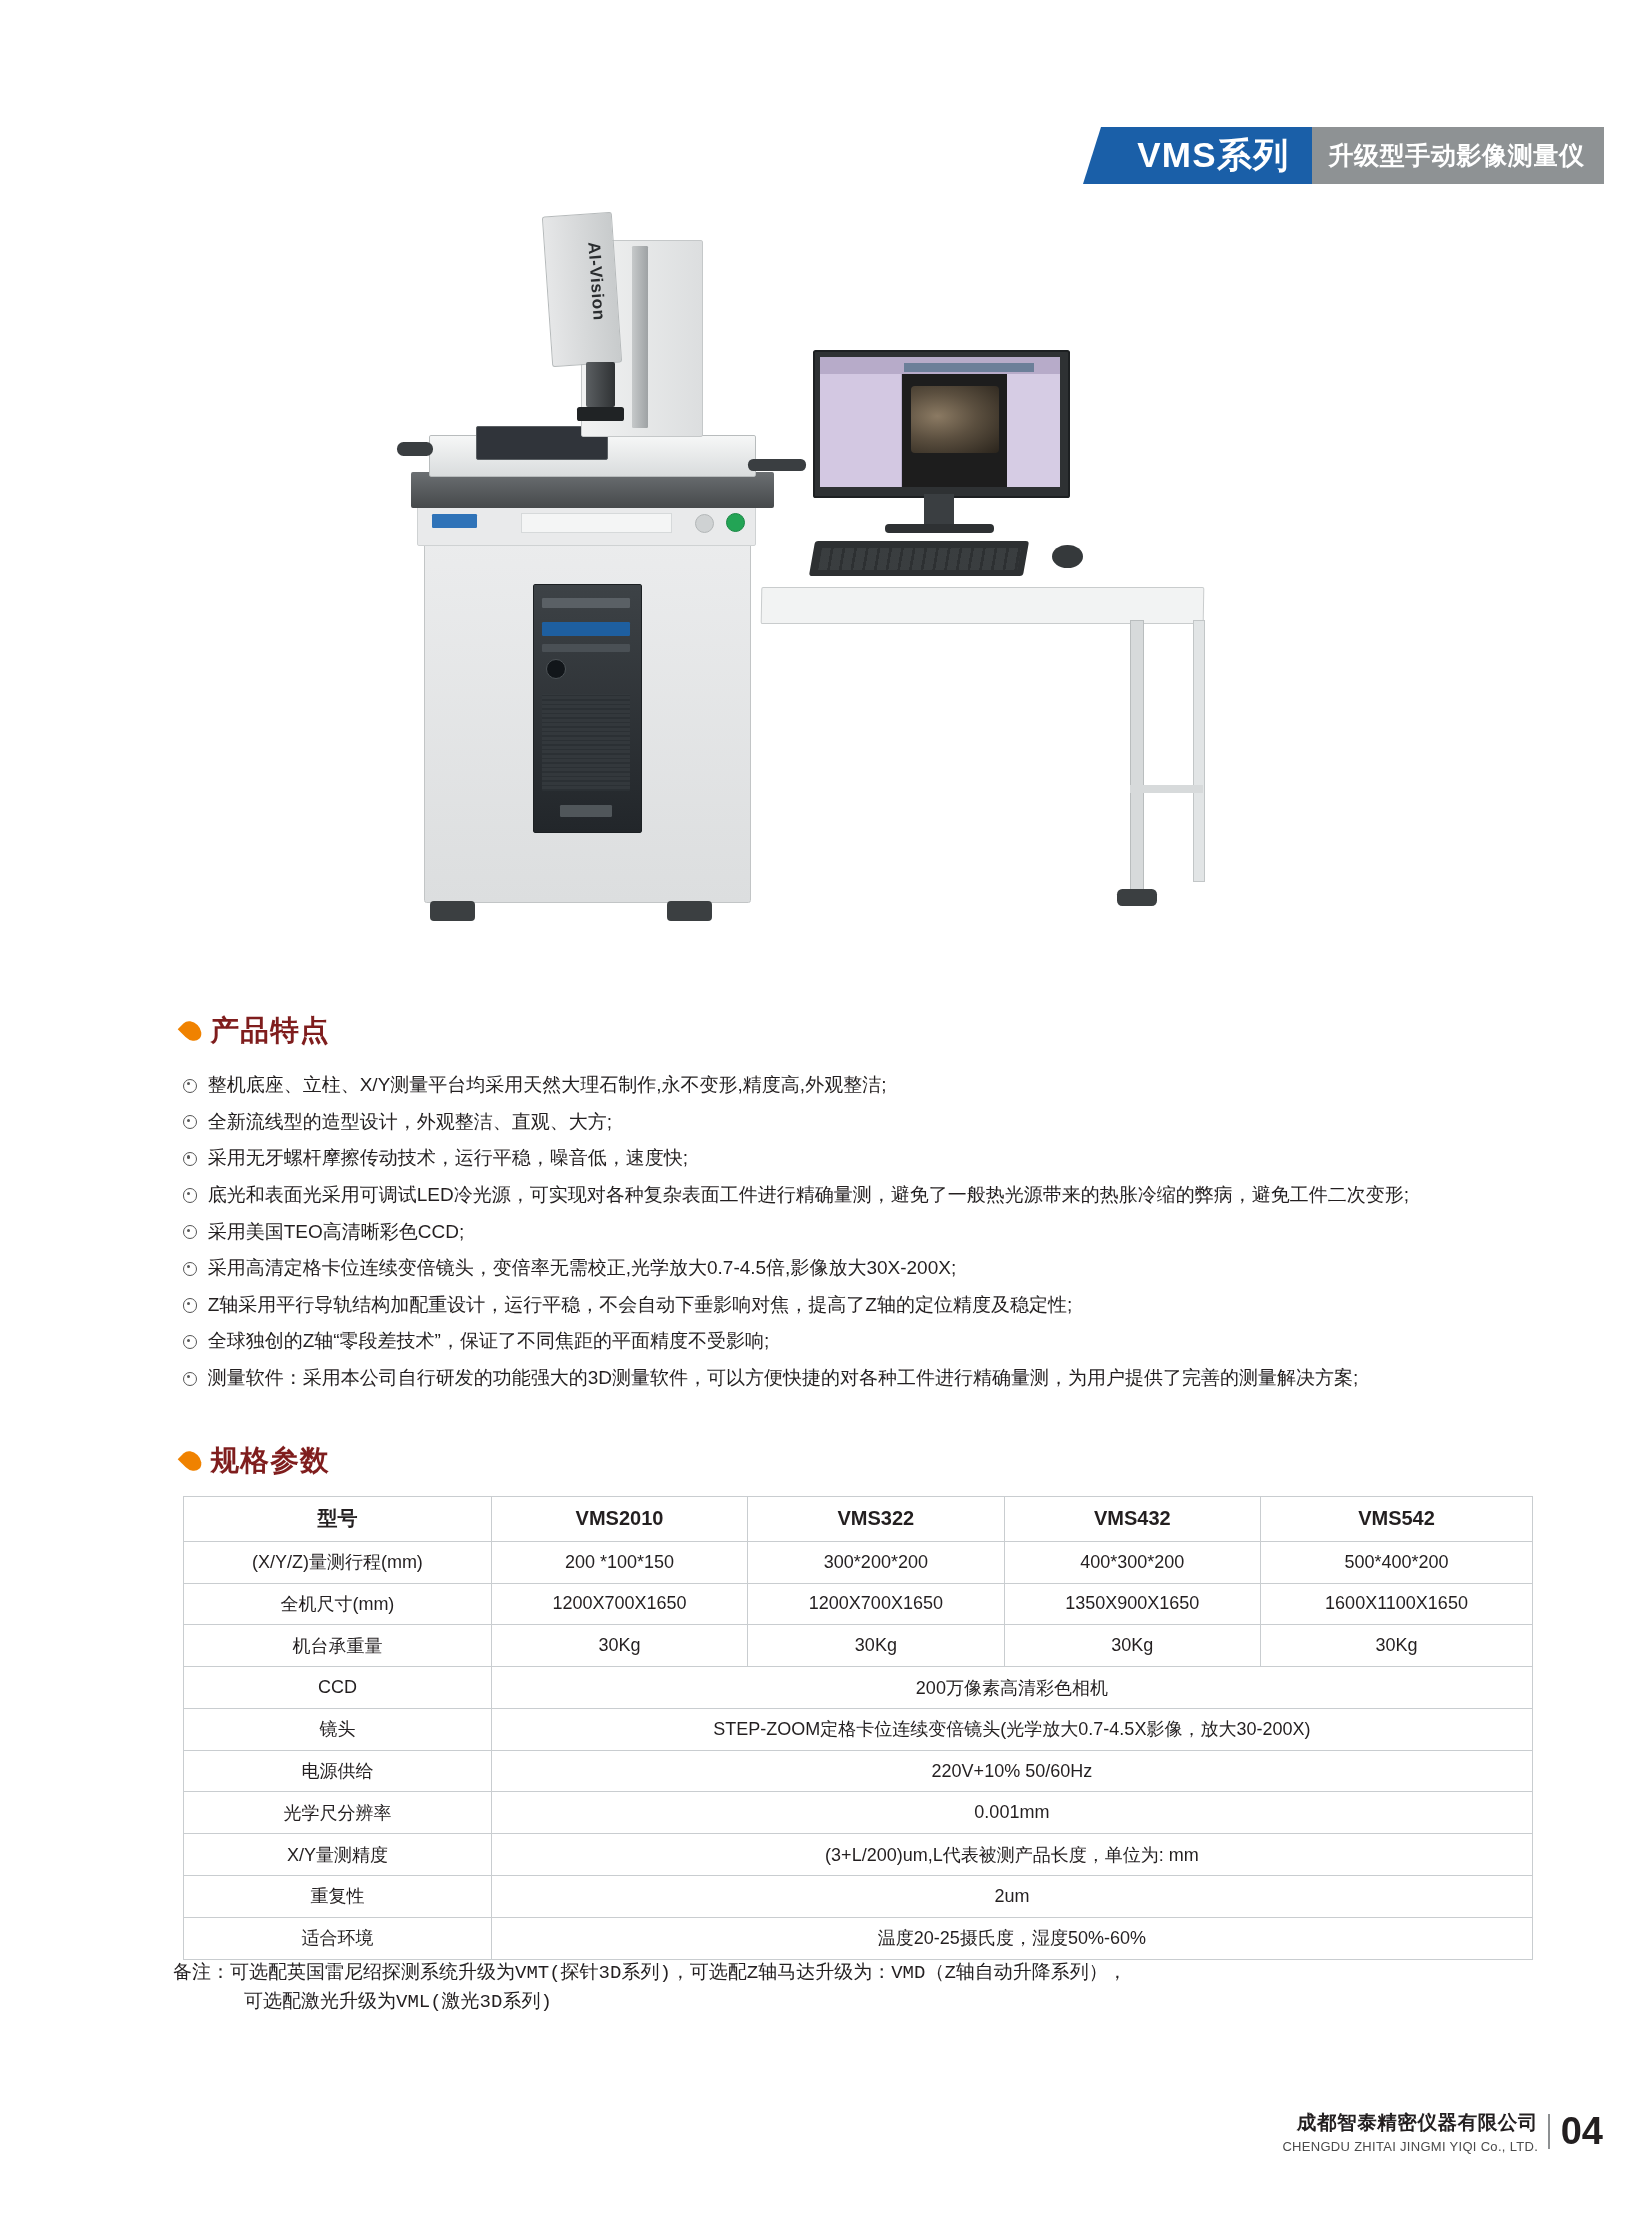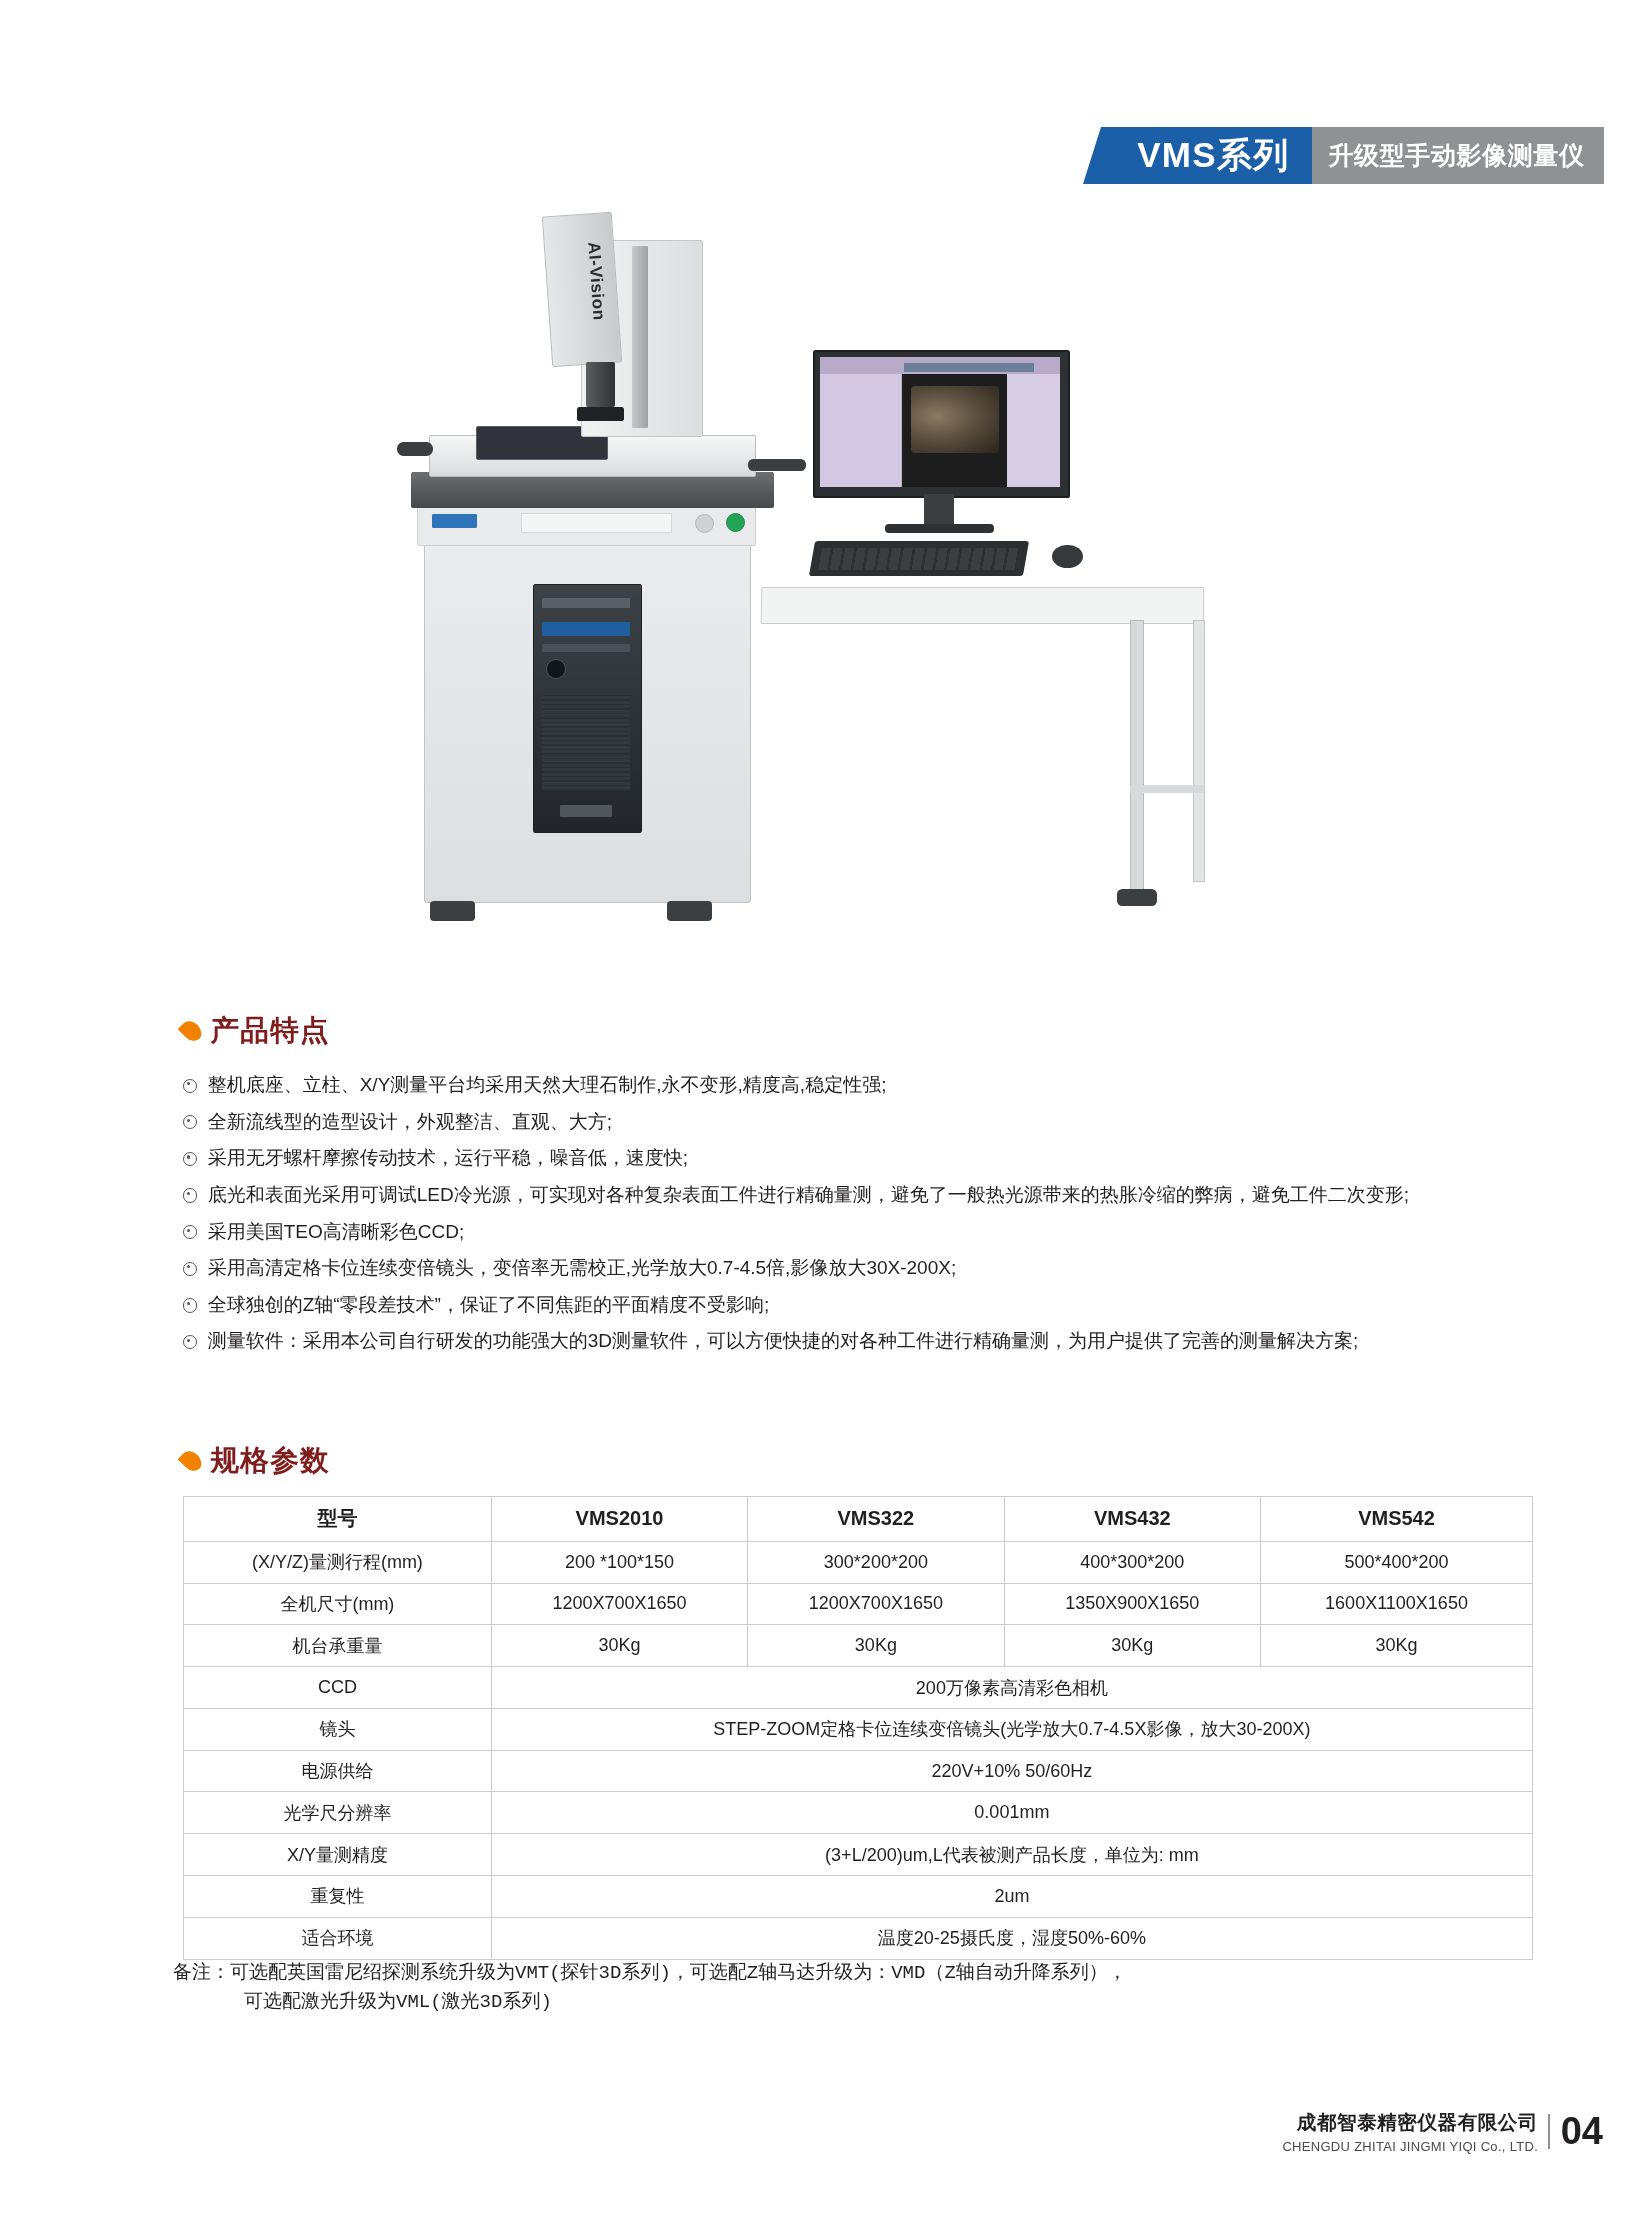--- a/index.html
+++ b/index.html
@@ -610,41 +610,45 @@
   </div>
 
   <div class="section" id="features-section">
     <div class="sec-head">
       <div class="flame"></div>
       <div class="sec-title">产品特点</div>
     </div>
     <div class="feature-list">
       <div class="feature-item">
         <span class="bullet-ring"></span>
-        <span>整机底座、立柱、X/Y测量平台均采用天然大理石制作,永不变形,精度高,稳定性强;</span>
+        <span>整机底座、立柱、X/Y测量平台均采用天然大理石制作,永不变形,精度高,外观整洁;</span>
       </div>
       <div class="feature-item">
         <span class="bullet-ring"></span>
         <span>全新流线型的造型设计，外观整洁、直观、大方;</span>
       </div>
       <div class="feature-item">
         <span class="bullet-ring"></span>
         <span>采用无牙螺杆摩擦传动技术，运行平稳，噪音低，速度快;</span>
       </div>
       <div class="feature-item">
         <span class="bullet-ring"></span>
         <span>底光和表面光采用可调试LED冷光源，可实现对各种复杂表面工件进行精确量测，避免了一般热光源带来的热胀冷缩的弊病，避免工件二次变形;</span>
       </div>
       <div class="feature-item">
         <span class="bullet-ring"></span>
         <span>采用美国TEO高清晰彩色CCD;</span>
       </div>
       <div class="feature-item">
         <span class="bullet-ring"></span>
         <span>采用高清定格卡位连续变倍镜头，变倍率无需校正,光学放大0.7-4.5倍,影像放大30X-200X;</span>
+      </div>
+      <div class="feature-item">
+        <span class="bullet-ring"></span>
+        <span>Z轴采用平行导轨结构加配重设计，运行平稳，不会自动下垂影响对焦，提高了Z轴的定位精度及稳定性;</span>
       </div>
       <div class="feature-item">
         <span class="bullet-ring"></span>
         <span>全球独创的Z轴“零段差技术”，保证了不同焦距的平面精度不受影响;</span>
       </div>
       <div class="feature-item">
         <span class="bullet-ring"></span>
         <span>测量软件：采用本公司自行研发的功能强大的3D测量软件，可以方便快捷的对各种工件进行精确量测，为用户提供了完善的测量解决方案;</span>
       </div>
     </div>

